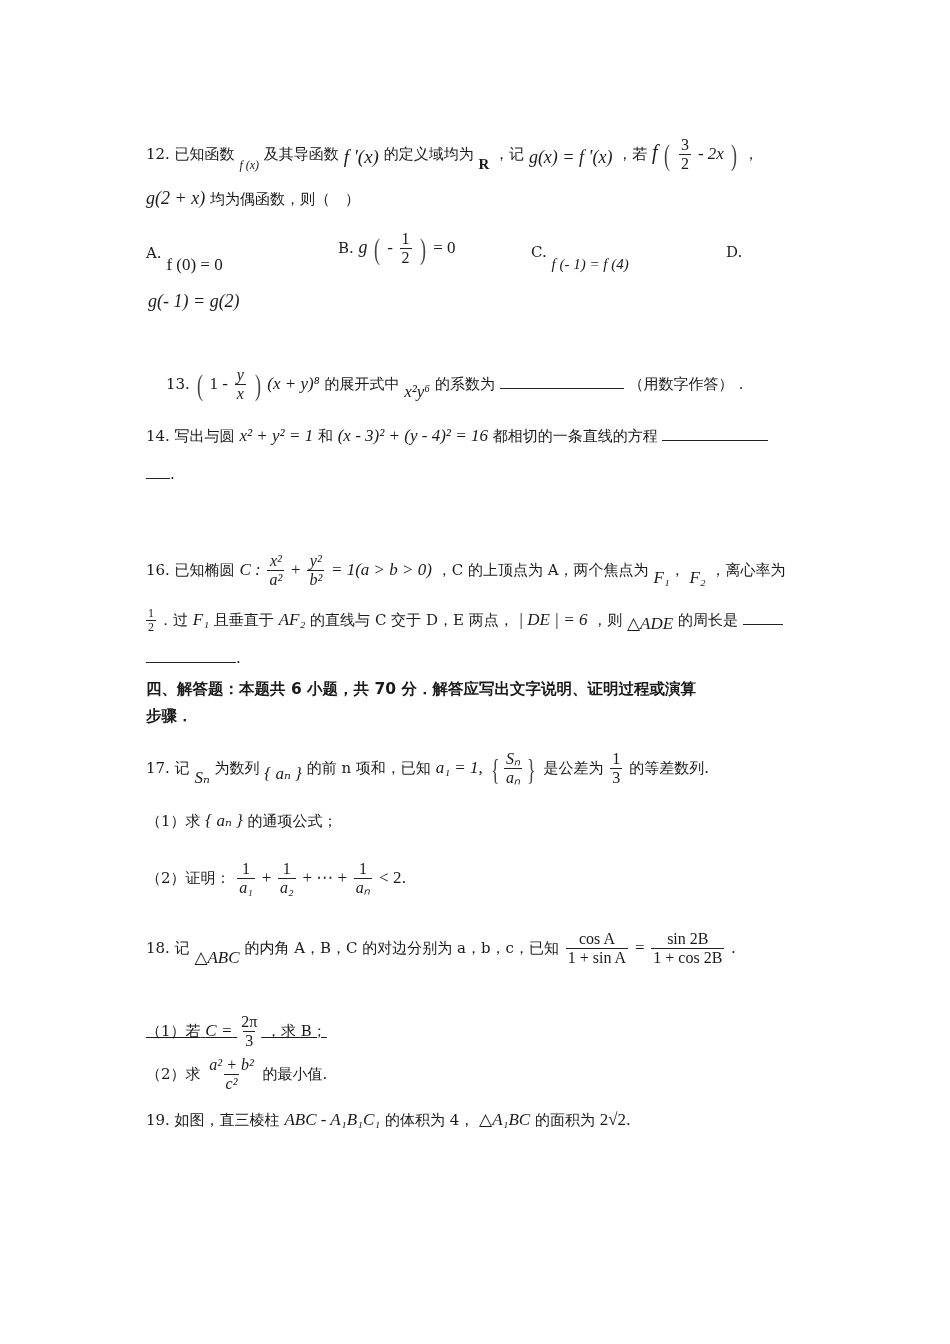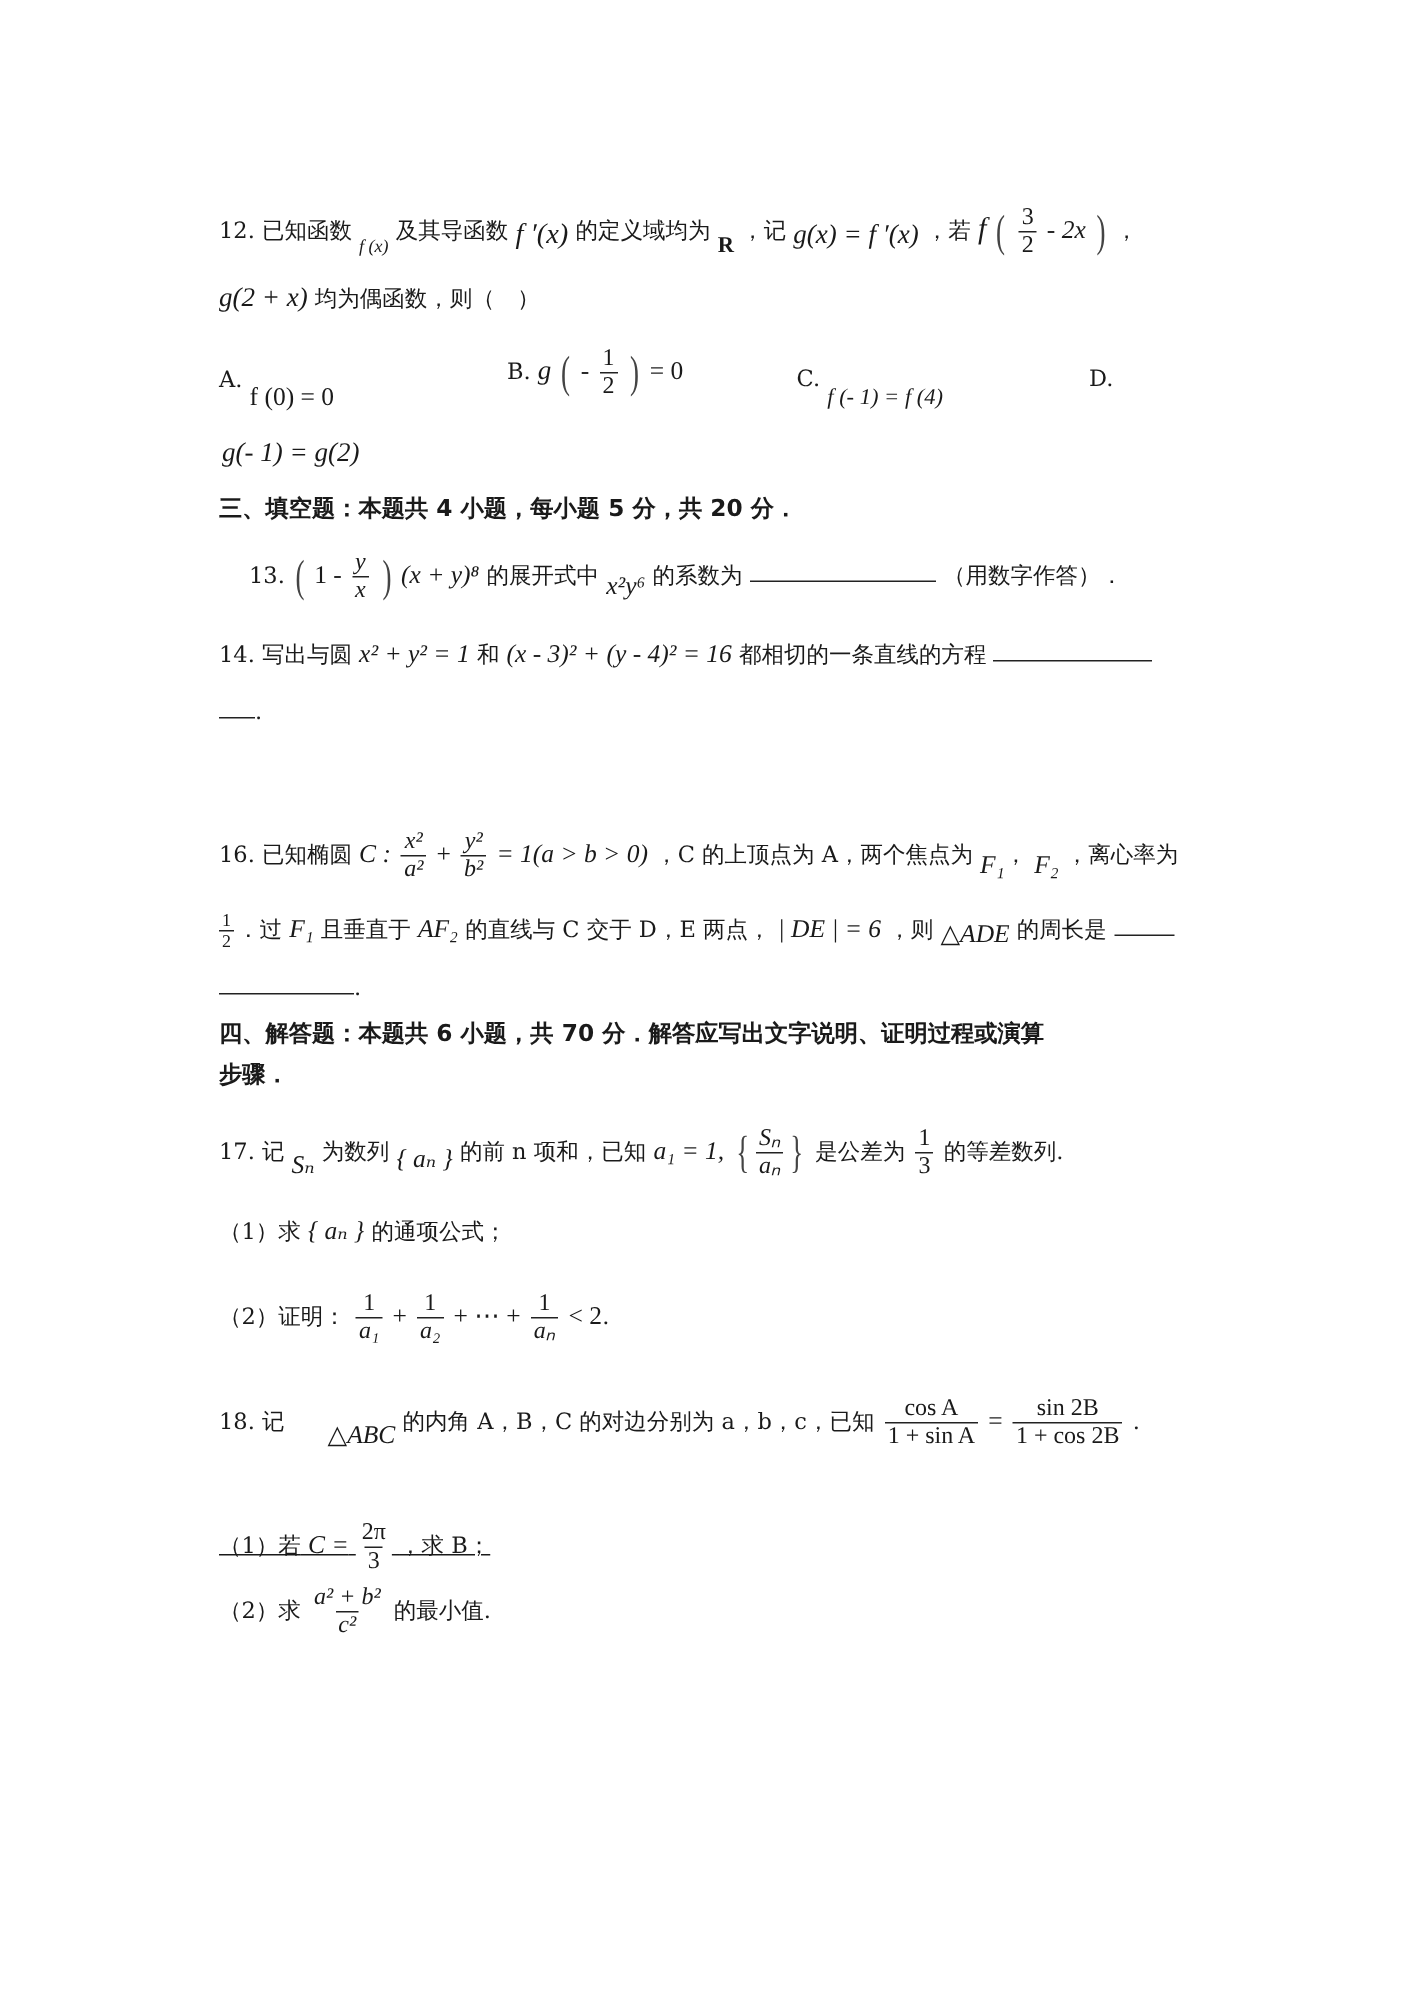--- a/index.html
+++ b/index.html
@@ -70,21 +70,20 @@
     <span>C.</span>
     <span class="m" style="position:relative; top:12px; font-size:15px;">f (- 1) = f (4)</span>
   </div>
   <div class="opt" style="left:726px; top:243px;">
     <span>D.</span>
   </div>
   <div class="opt" style="left:148px; top:291px;">
     <span class="m" style="font-size:18px;">g(- 1) = g(2)</span>
   </div>
 
-  <div class="ln heading" style="top:329px;">三、填空题：本题共 4 小题，每小题 5 分，共 20 分．</div>
 
   <div class="ln" style="top:366px;margin-left:20px;">
     <span>13.</span>
     <span class="paren">(</span>
     <span class="mu">1 -</span>
     <span class="frac m">
         <span class="num">y</span>
         <span class="den">x</span>
       </span>
     <span class="paren">)</span>
@@ -187,21 +186,21 @@
     <span class="mu">+ ⋯ +</span>
     <span class="frac m">
         <span class="num" style="font-style:normal;">1</span>
         <span class="den">aₙ</span>
       </span>
     <span class="mu">&lt; 2</span><span>.</span>
   </div>
 
   <div class="ln" style="top:930px;">
     <span>18. 记</span>
-    <span class="m" style="position:relative; top:10px;margin-left:24px;">△ABC</span>
+    <span class="m" style="position:relative; top:10px;">△ABC</span>
     <span>的内角 A，B，C 的对边分别为 a，b，c，已知</span>
     <span class="frac">
         <span class="num">cos A</span>
         <span class="den">1 + sin A</span>
       </span>
     <span class="mu">=</span>
     <span class="frac">
         <span class="num">sin 2B</span>
         <span class="den">1 + cos 2B</span>
       </span>
@@ -218,14 +217,22 @@
   </div>
   <div class="ln" style="top:1056px;">
     <span>（2）求</span>
     <span class="frac m">
         <span class="num">a²  + b²</span>
         <span class="den">c²</span>
       </span>
     <span>的最小值.</span>
   </div>
 
+  <div class="ln" style="top:1110px;">
+    <span>19. 如图，直三棱柱</span>
+    <span class="m">ABC - A₁B₁C₁</span>
+    <span>的体积为 4，</span>
+    <span class="m">△A₁BC</span>
+    <span>的面积为</span>
+    <span class="mu">2√2</span><span>.</span>
+  </div>
 
 </div>
 
 </body></html>

